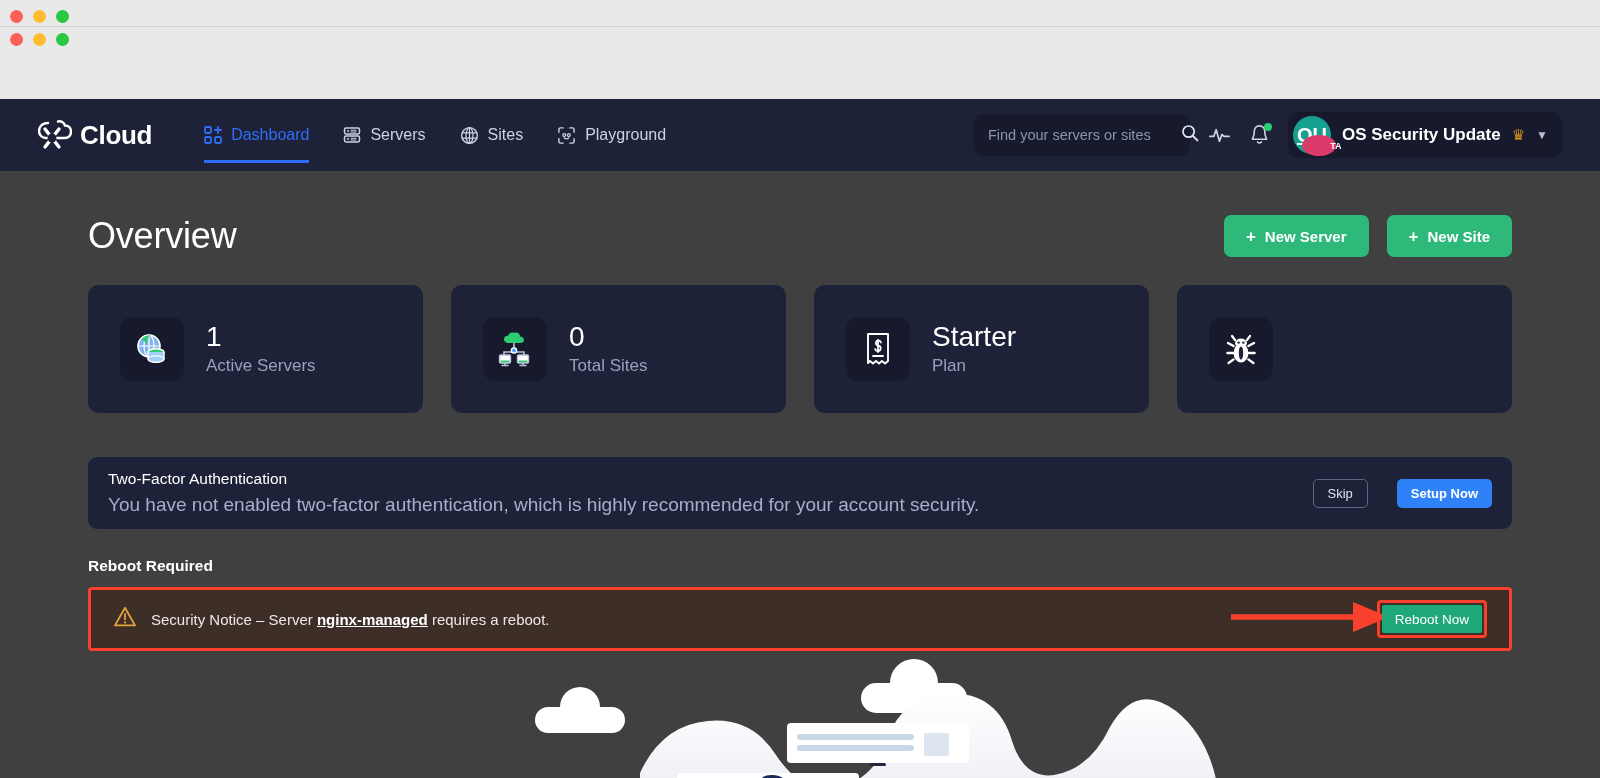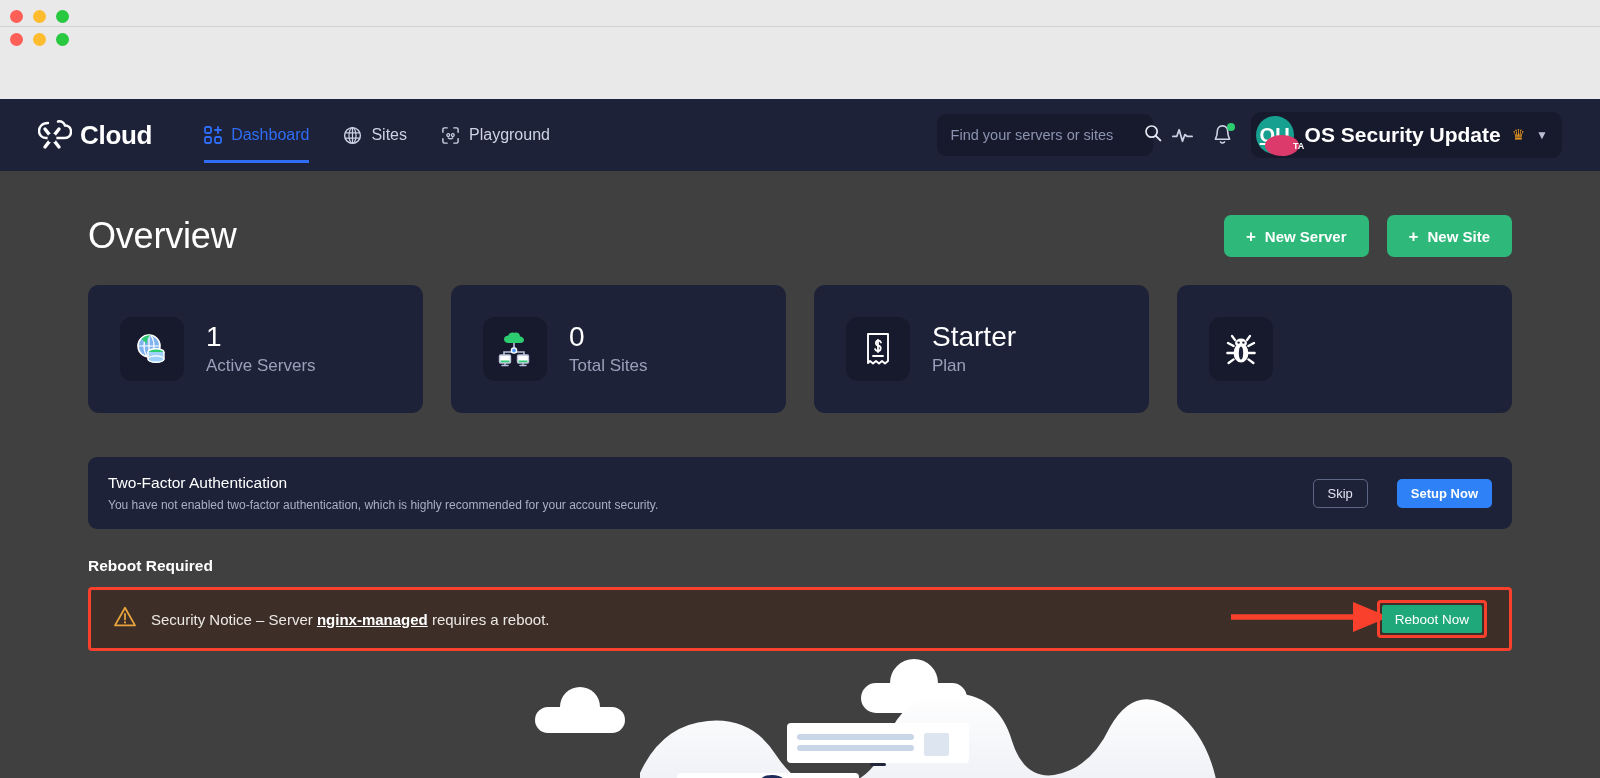--- a/index.html
+++ b/index.html
@@ -84,21 +84,21 @@
     width: 38px; height: 38px; border-radius: 50%; background: #17a08f;
     color: #fff; font-size: 20px; font-weight: bold;
     display: flex; align-items: center; justify-content: center; text-decoration: underline;
   }
   #avatar-badge {
     position: absolute; right: -5px; bottom: -2px;
     width: 15px; height: 21px; border-radius: 50%; background: #dc3a6a;
     color: #fff; font-size: 9px; font-weight: bold;
     display: flex; align-items: center; justify-content: center; padding-left: 34px;
   }
-  #user-name { color: #fff; font-size: 21px; font-weight: bold; white-space: nowrap; }
+  #user-name { color: #fff; font-size: 17px; font-weight: bold; white-space: nowrap; }
   #crown { color: #e8961e; font-size: 15px; }
   #chevron { color: #b8bed4; font-size: 12px; }
 
   
   #page { padding: 0 88px; position: relative; }
 
   #page-head {
     display: flex; align-items: center; padding-top: 44px; padding-bottom: 28px;
   }
   #page-title { color: #fff; font-size: 36px; font-weight: normal; letter-spacing: -0.2px; }
@@ -123,21 +123,21 @@
   }
   .stat-value { color: #fff; font-size: 28px; line-height: 1.15; }
   .stat-label { color: #99a0bb; font-size: 17px; line-height: 1.3; margin-top: 2px; }
 
   
   #tfa {
     margin-top: 44px; height: 72px; background: #1e2238; border-radius: 9px;
     display: flex; align-items: center; padding: 0 20px;
   }
   #tfa-title { color: #fff; font-size: 15.5px; font-weight: normal; }
-  #tfa-desc { color: #a7aec8; font-size: 12px; margin-top: 6px; }
+  #tfa-desc { color: #a7aec8; font-size: 19px; margin-top: 6px; }
   #tfa-actions { margin-left: auto; display: flex; align-items: flex-end; gap: 29px; }
   .btn-outline {
     background: transparent; color: #dfe3f0; border: 1px solid #5d6684;
     border-radius: 5px; height: 29px; padding: 0 14px; font-size: 13px;
     cursor: pointer; font-family: "Liberation Sans", sans-serif;
   }
   .btn-blue {
     background: #2f81f7; color: #fff; border: none; border-radius: 5px;
     height: 29px; padding: 0 14px; font-size: 13px; font-weight: bold;
     cursor: pointer; font-family: "Liberation Sans", sans-serif;
@@ -214,20 +214,32 @@
           <svg width="18" height="18" viewBox="0 0 18 18">
             <rect x="1" y="1" width="6" height="6" rx="1.5" fill="none" stroke="#2f6df6" stroke-width="1.8"></rect>
             <rect x="1" y="11" width="6" height="6" rx="1.5" fill="none" stroke="#2f6df6" stroke-width="1.8"></rect>
             <rect x="11" y="11" width="6" height="6" rx="1.5" fill="none" stroke="#2f6df6" stroke-width="1.8"></rect>
             <path d="M14 1 V7 M11 4 H17" stroke="#2f6df6" stroke-width="1.8" stroke-linecap="round"></path>
           </svg>
         </span>
         <span>Dashboard</span>
       </div>
 
+      <div class="nav-item">
+        <span>
+          <svg width="18" height="18" viewBox="0 0 18 18">
+            <rect x="1.5" y="2" width="15" height="6" rx="1.4" fill="none" stroke="#cdd2e4" stroke-width="1.5"></rect>
+            <rect x="1.5" y="10" width="15" height="6" rx="1.4" fill="none" stroke="#cdd2e4" stroke-width="1.5"></rect>
+            <circle cx="5" cy="5" r="1" fill="#cdd2e4"></circle>
+            <circle cx="5" cy="13" r="1" fill="#cdd2e4"></circle>
+            <path d="M8 4.2 H13 M8 6 H13 M8 12.2 H13 M8 14 H13" stroke="#cdd2e4" stroke-width="1.1" stroke-linecap="round"></path>
+          </svg>
+        </span>
+        <span>Servers</span>
+      </div>
 
       <div class="nav-item">
         <span>
           <svg width="19" height="19" viewBox="0 0 20 20">
             <circle cx="10" cy="10" r="8.3" fill="none" stroke="#cdd2e4" stroke-width="1.5"></circle>
             <ellipse cx="10" cy="10" rx="3.7" ry="8.3" fill="none" stroke="#cdd2e4" stroke-width="1.3"></ellipse>
             <path d="M2 7.2 H18 M2 12.8 H18 M10 1.7 V18.3" stroke="#cdd2e4" stroke-width="1.3"></path>
           </svg>
         </span>
         <span>Sites</span>

